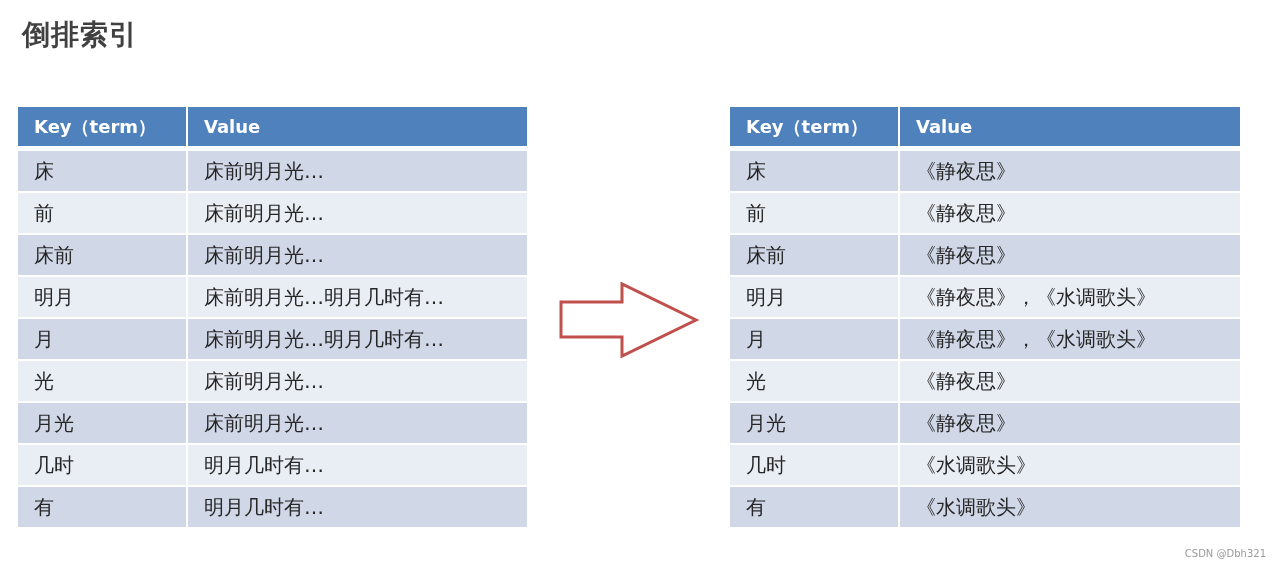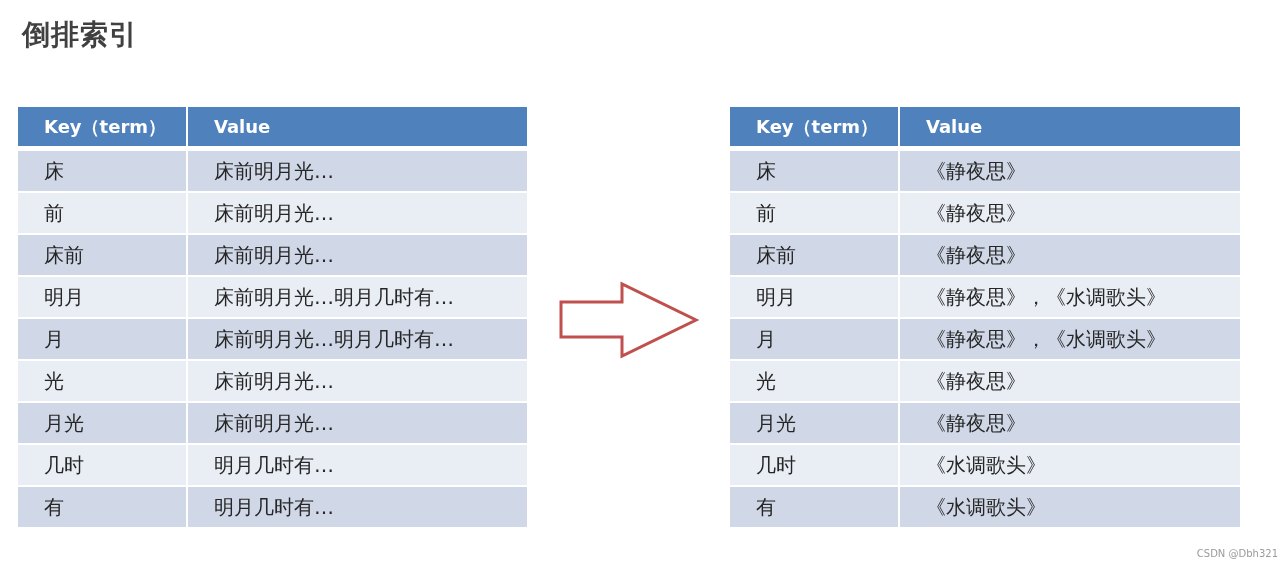--- a/index.html
+++ b/index.html
@@ -13,41 +13,41 @@
       position: absolute; left: 22px; top: 16px;
       font-size: 28px; font-weight: bold; color: #404040;
       letter-spacing: 1px;
     }
     .tbl {
       position: absolute; border-collapse: separate; border-spacing: 0;
     }
     .tbl .row { display: flex; }
     .tbl .cell {
       box-sizing: border-box; display: flex; align-items: center;
-      padding-left: 26px; font-size: 20px;
+      padding-left: 16px; font-size: 20px;
     }
     .tbl .hdr .cell {
       background: #4f81bd; color: #ffffff; font-weight: bold; font-size: 18px;
       height: 39px;
     }
     .tbl .hdr { margin-bottom: 5px; }
     .tbl .body-row .cell { height: 40px; }
     .tbl .body-row { margin-bottom: 2px; }
     .tbl .body-row.odd .cell { background: #d0d8e8; }
     .tbl .body-row.even .cell { background: #e9edf4; }
     .tbl .c1 { margin-right: 2px; }
     #left-table { left: 18px; top: 107px; }
     #left-table .c1 { width: 168px; }
     #left-table .c2 { width: 339px; }
     #right-table { left: 730px; top: 107px; }
     #right-table .c1 { width: 168px; }
     #right-table .c2 { width: 340px; }
     .arrow { position: absolute; left: 556px; top: 280px; }
     .watermark {
-      position: absolute; right: 2px; bottom: 10px;
+      position: absolute; right: 14px; bottom: 10px;
       font-size: 10px; color: #9a9a9a;
     }
   </style>
 </head>
 <body>
 
 <div class="title">倒排索引</div>
 
 <div class="tbl" id="left-table">
   <div class="row hdr">

